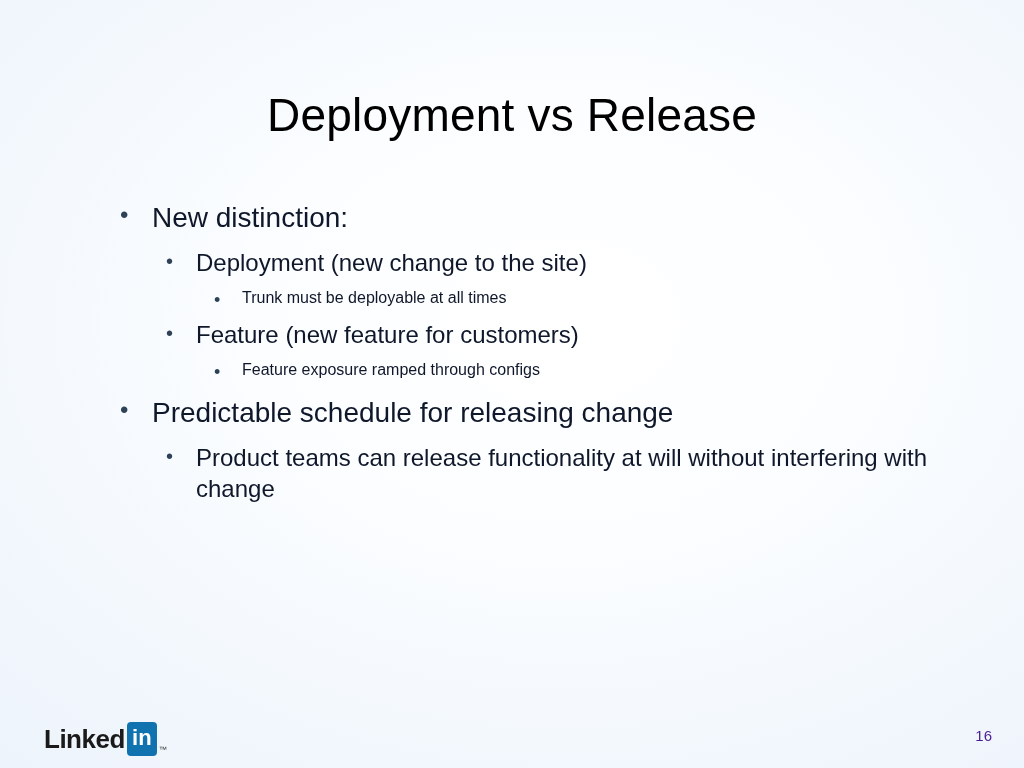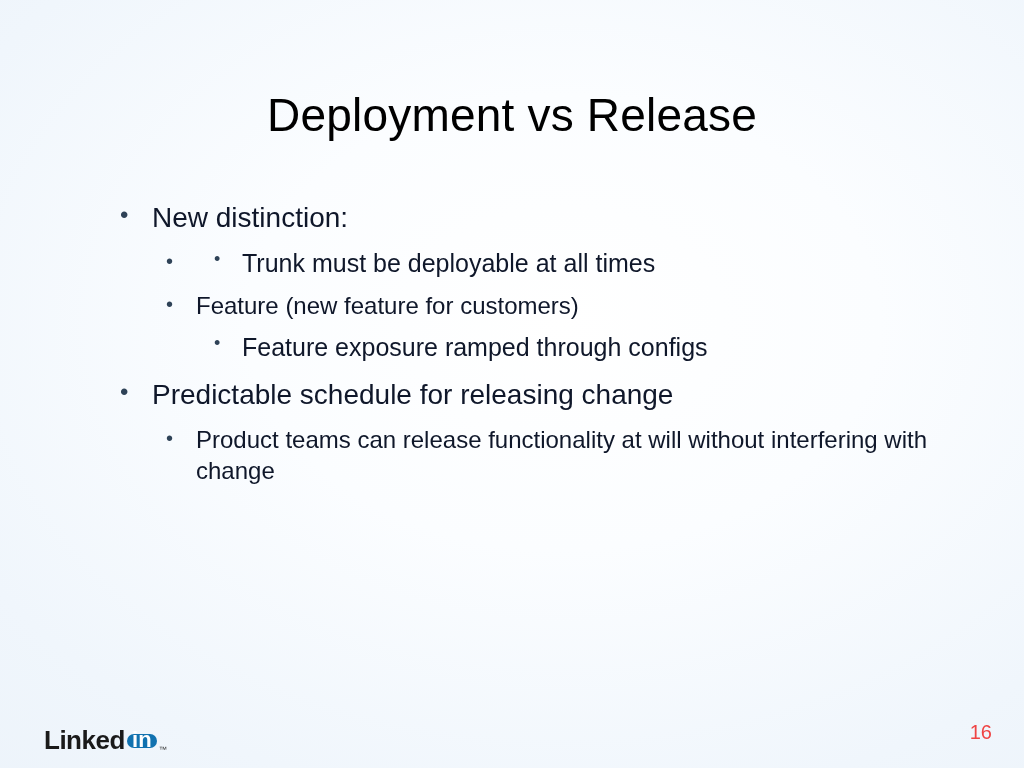--- a/index.html
+++ b/index.html
@@ -42,21 +42,21 @@
     content: "•";
     position: absolute;
     color: #2e4257;
   }
   .lvl1 > li { font-size: 28px; padding-left: 40px; margin-bottom: 14px; line-height: 1.25; }
   .lvl1 > li::before { left: 8px; top: 0; font-size: 24px; }
   .lvl2 { margin-top: 12px; }
   .lvl2 > li { font-size: 24px; padding-left: 44px; margin-bottom: 10px; line-height: 1.3; }
   .lvl2 > li::before { left: 14px; top: 1px; font-size: 20px; }
   .lvl3 { margin-top: 10px; }
-  .lvl3 > li { font-size: 25px; padding-left: 46px; margin-bottom: 10px; line-height: 1.3; }
+  .lvl3 > li { font-size: 16px; padding-left: 46px; margin-bottom: 10px; line-height: 1.3; }
   .lvl3 > li::before { left: 18px; top: 1px; font-size: 18px; }
 
   .logo {
     position: absolute;
     left: 44px;
     bottom: 12px;
     display: flex;
     align-items: center;
     color: #1a1a1a;
   }
@@ -66,57 +66,58 @@
     letter-spacing: -0.5px;
     font-family: Arial, "Helvetica Neue", sans-serif;
   }
   .logo-in-box {
     display: inline-flex;
     align-items: center;
     justify-content: center;
     background: #1172b0;
     color: #fff;
     width: 30px;
-    height: 14px;
-    border-radius: 11px;
+    height: 34px;
+    border-radius: 4px;
     margin-left: 2px;
     font-weight: 800;
     font-size: 22px;
     font-family: Arial, sans-serif;
     line-height: 1;
     padding-bottom: 2px;
   }
   .logo-tm {
     font-size: 8px;
     margin-left: 2px;
     align-self: flex-end;
     padding-bottom: 2px;
     color: #333;
   }
   .pagenum {
     position: absolute;
     right: 32px;
     bottom: 24px;
-    font-size: 20px;
-    color: #ef4444;
+    font-size: 15px;
+    color: #4c1d95;
   }
 </style>
 </head>
 <body>
 
 <div class="slide">
 
   <h1 class="title">Deployment vs Release</h1>
 
   <div class="content">
     <ul class="lvl1">
       <li>
         <span>New distinction:</span>
         <ul class="lvl2">
           <li>
+            <span>Deployment (new change to the site)</span>
             <ul class="lvl3">
               <li>
                 <span>Trunk must be deployable at all times</span>
               </li>
             </ul>
           </li>
           <li>
             <span>Feature (new feature for customers)</span>
             <ul class="lvl3">
               <li>

